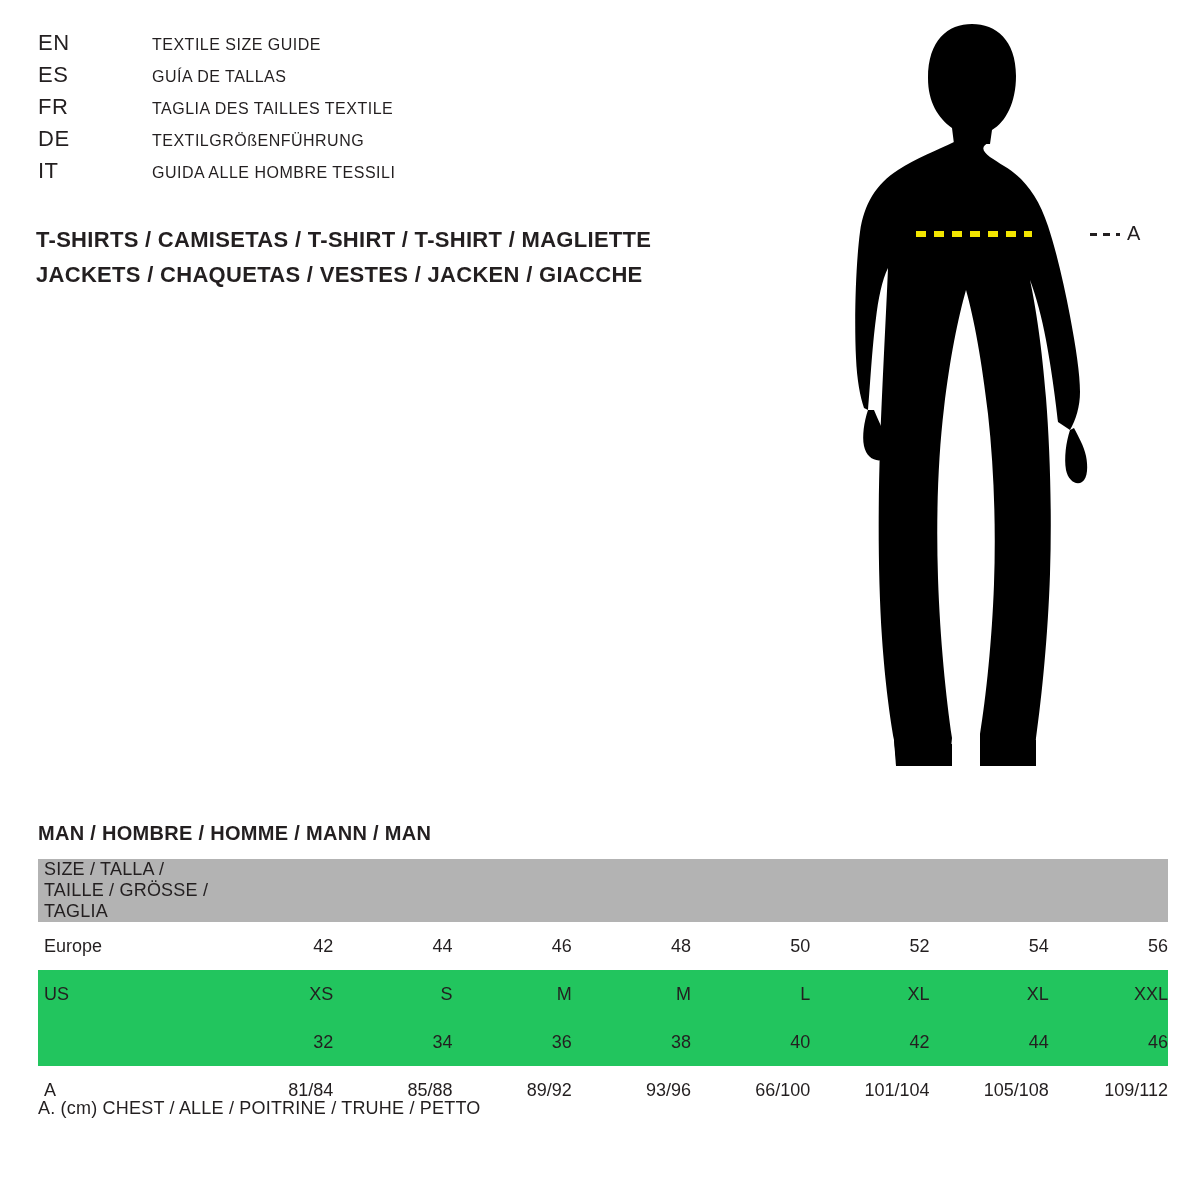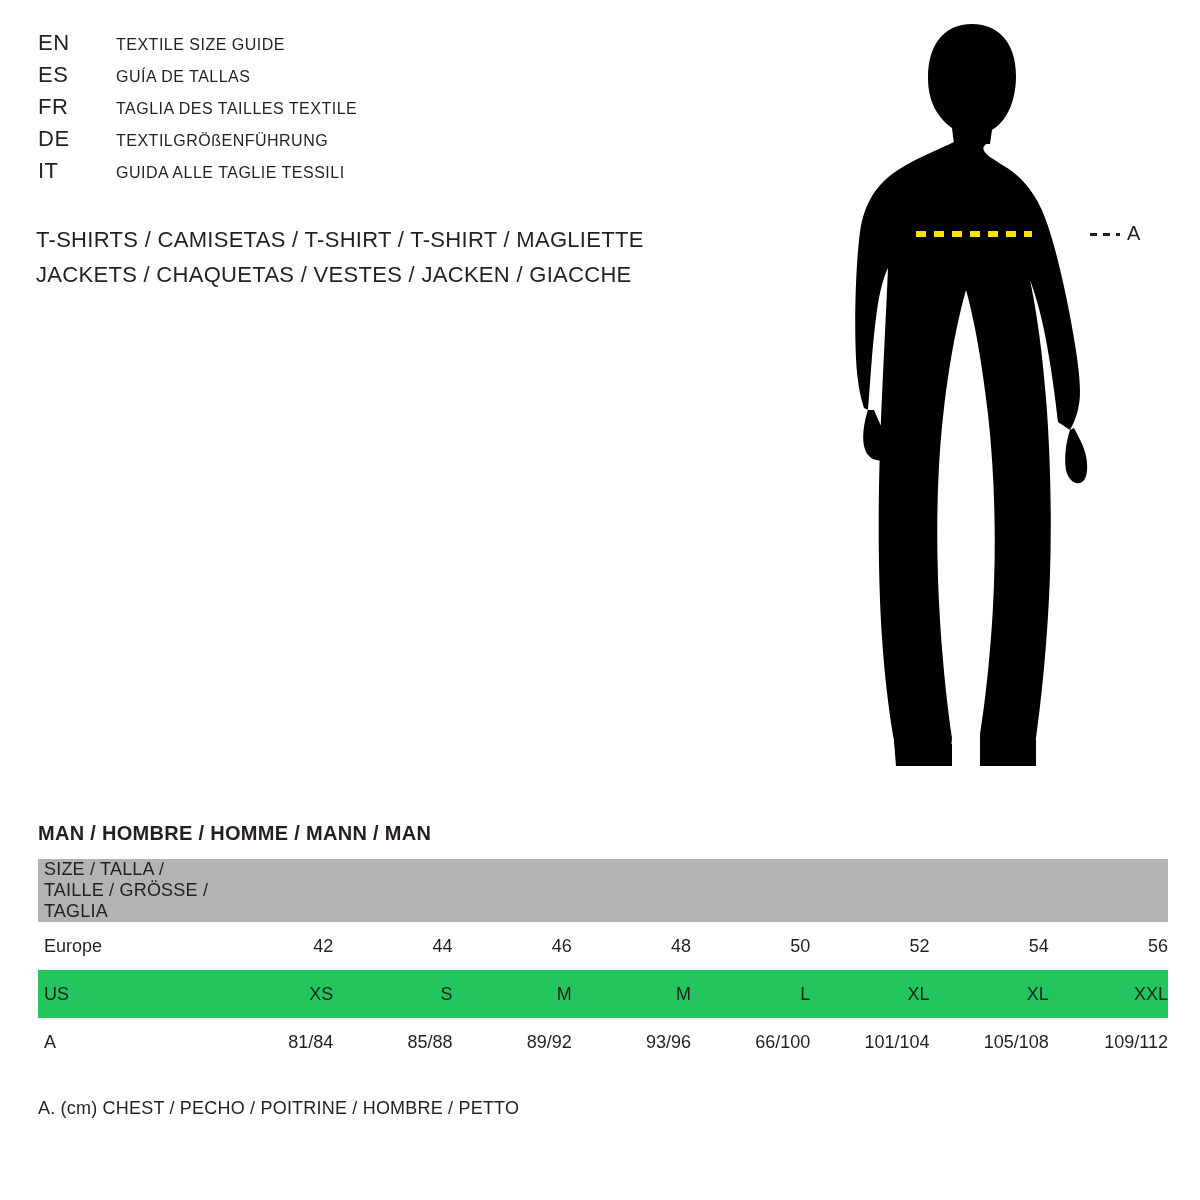--- a/index.html
+++ b/index.html
@@ -26,20 +26,21 @@
   .lang-block {
     position: absolute;
     left: 38px;
     top: 30px;
     width: 700px;
   }
   .lang-row {
     display: flex;
     align-items: baseline;
     height: 32px;
+    gap: 36px;
   }
   .lang-code {
     width: 78px;
     font-size: 22px;
     letter-spacing: 0.5px;
     color: #231f20;
   }
   .lang-text {
     font-size: 16px;
     letter-spacing: 0.5px;
@@ -47,21 +48,21 @@
   }
 
   .garment-lines {
     position: absolute;
     left: 36px;
     top: 222px;
     width: 760px;
   }
   .garment-line {
     font-size: 22px;
-    font-weight: normal;
+    font-weight: bold;
     letter-spacing: 0.3px;
     line-height: 35px;
     color: #231f20;
   }
 
   
   .figure-wrap {
     position: absolute;
     left: 820px;
     top: 18px;
@@ -150,21 +151,21 @@
     <div class="lang-row">
       <span class="lang-code">FR</span>
       <span class="lang-text">TAGLIA DES TAILLES TEXTILE</span>
     </div>
     <div class="lang-row">
       <span class="lang-code">DE</span>
       <span class="lang-text">TEXTILGRÖßENFÜHRUNG</span>
     </div>
     <div class="lang-row">
       <span class="lang-code">IT</span>
-      <span class="lang-text">GUIDA ALLE TAGLIE TESSILI</span>
+      <span class="lang-text">GUIDA ALLE HOMBRE TESSILI</span>
     </div>
   </div>
 
   <div class="garment-lines">
     <div class="garment-line">T-SHIRTS / CAMISETAS / T-SHIRT / T-SHIRT / MAGLIETTE</div>
     <div class="garment-line">JACKETS / CHAQUETAS / VESTES / JACKEN / GIACCHE</div>
   </div>
 
   <div class="figure-wrap">
     <svg width="360" height="770" viewBox="0 0 360 770" xmlns="http://www.w3.org/2000/svg">
@@ -259,31 +260,42 @@
         <td class="cell-val">XS</td>
         <td class="cell-val">S</td>
         <td class="cell-val">M</td>
         <td class="cell-val">M</td>
         <td class="cell-val">L</td>
         <td class="cell-val">XL</td>
         <td class="cell-val">XL</td>
         <td class="cell-val">XXL</td>
       </tr>
 
+      <tr class="row-grey">
+        <td class="col-label"></td>
+        <td class="cell-val">32</td>
+        <td class="cell-val">34</td>
+        <td class="cell-val">36</td>
+        <td class="cell-val">38</td>
+        <td class="cell-val">40</td>
+        <td class="cell-val">42</td>
+        <td class="cell-val">44</td>
+        <td class="cell-val">46</td>
+      </tr>
 
       <tr class="row-white">
         <td class="col-label">A</td>
         <td class="cell-val">81/84</td>
         <td class="cell-val">85/88</td>
         <td class="cell-val">89/92</td>
         <td class="cell-val">93/96</td>
         <td class="cell-val">66/100</td>
         <td class="cell-val">101/104</td>
         <td class="cell-val">105/108</td>
         <td class="cell-val">109/112</td>
       </tr>
     </tbody>
       </table>
   </div>
 
-  <div class="footnote">A. (cm) CHEST / PECHO / POITRINE / HOMBRE / PETTO</div>
+  <div class="footnote">A. (cm) CHEST / ALLE / POITRINE / TRUHE / PETTO</div>
 
 </div>
 
 </body></html>

